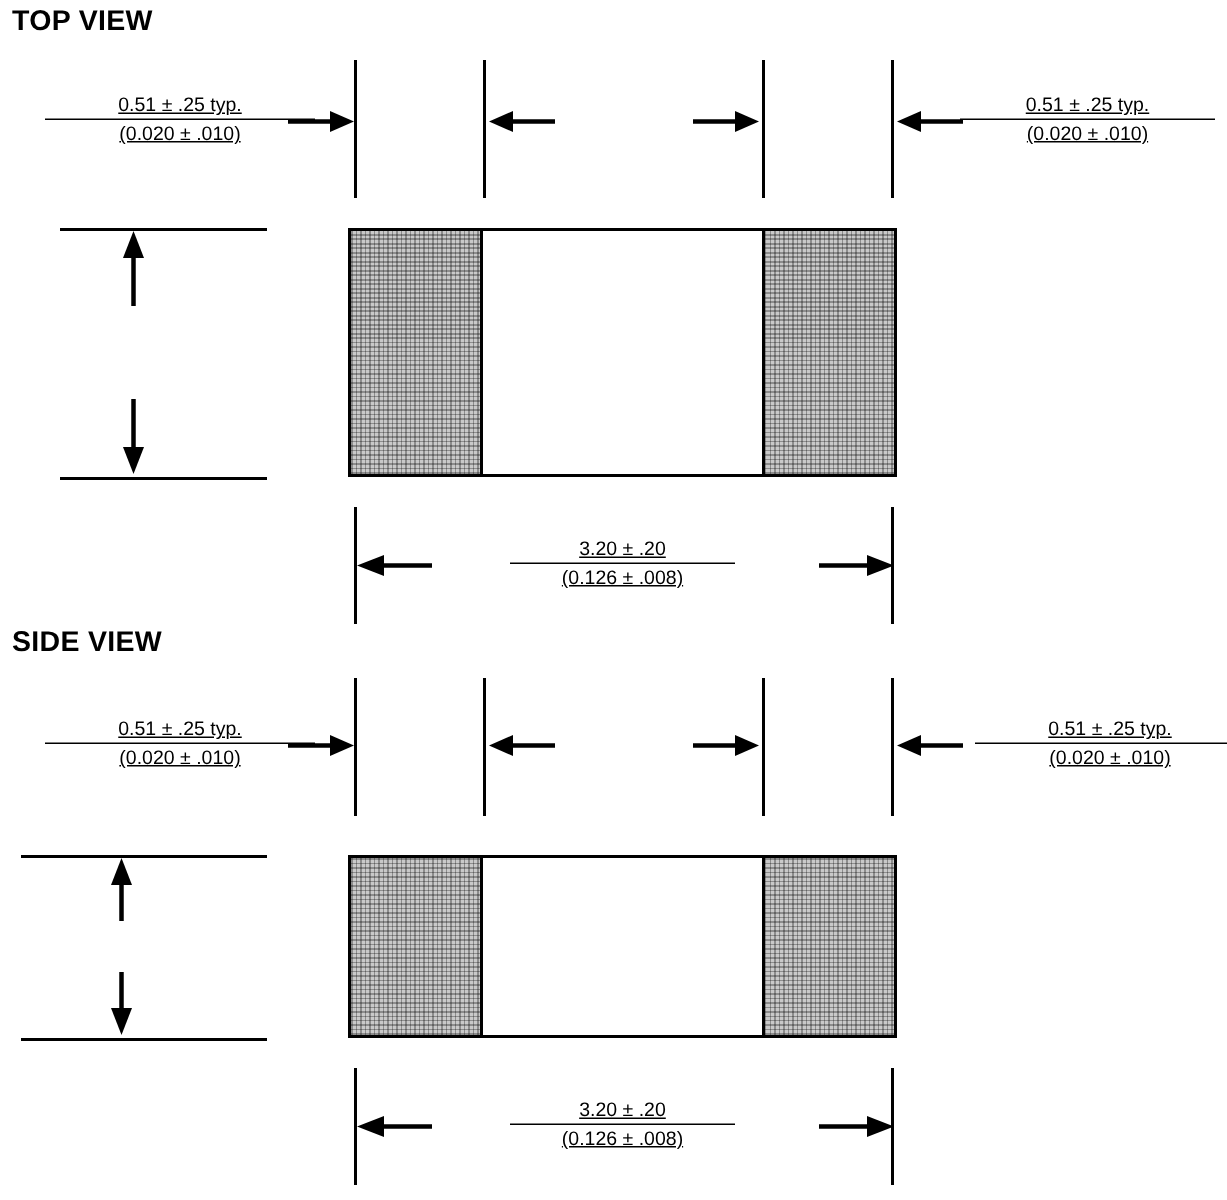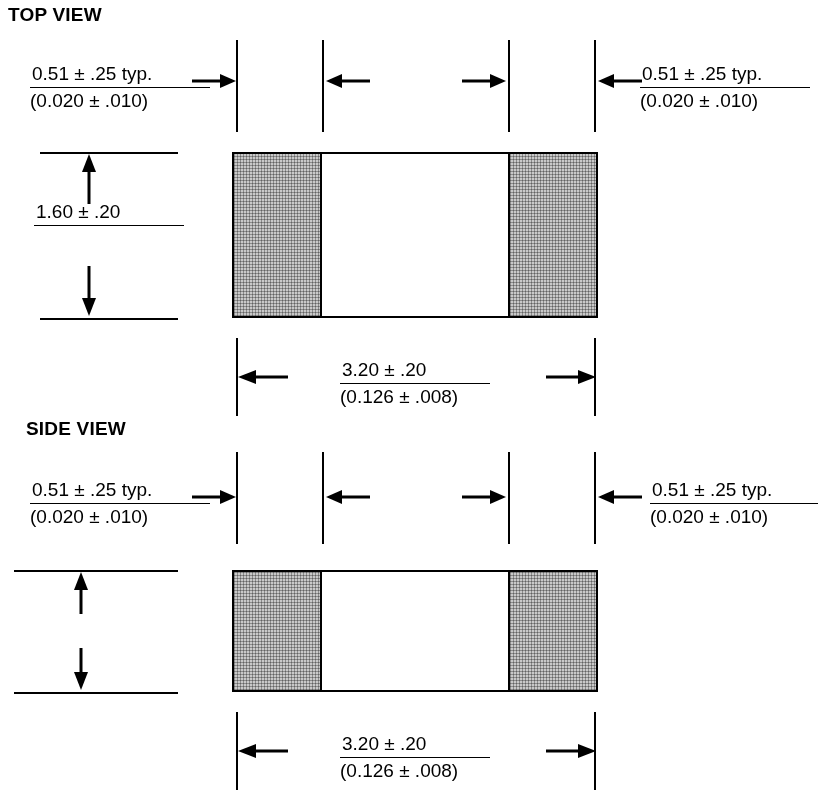--- a/index.html
+++ b/index.html
@@ -24,24 +24,25 @@
 
   .view-title {
     font-size: 19px;
     font-weight: bold;
     letter-spacing: 0.2px;
     white-space: nowrap;
   }
 
   
   .dimblock {
-    text-align: left;
-    font-size: 19px;
+    text-align: center;
+    font-size: 13px;
     line-height: 1.25;
     white-space: nowrap;
+    text-decoration: underline;
   }
   .dimblock .num {
     display: block;
     padding: 0 2px 1px 2px;
     border-bottom: 1.6px solid #000;
     white-space: nowrap;
   }
   .dimblock .den {
     display: block;
     padding-top: 1px;
@@ -125,21 +126,20 @@
   <svg class="abs arrow" style="left:80px; top:154px;" width="18" height="50" viewBox="0 0 18 50">
     <line x1="9" y1="50" x2="9" y2="14" stroke="#000" stroke-width="3"></line>
     <polygon points="9,0 2,18 16,18" fill="#000"></polygon>
   </svg>
   <svg class="abs arrow" style="left:80px; top:266px;" width="18" height="50" viewBox="0 0 18 50">
     <line x1="9" y1="0" x2="9" y2="36" stroke="#000" stroke-width="3"></line>
     <polygon points="9,50 2,32 16,32" fill="#000"></polygon>
   </svg>
 
   <div class="abs dimblock" style="left:34px; top:200px; width:150px;">
-    <span class="num">1.60 ± .20</span>
   </div>
 
   <div class="abs pkg" style="left:232px; top:152px; width:366px; height:166px;">
     <div class="abs pkg-term left" style="left:0; top:0; width:88px; height:100%;"></div>
     <div class="abs pkg-term right" style="right:0; top:0; width:88px; height:100%;"></div>
   </div>
 
   <div class="abs vline" style="left:236px; top:338px; height:78px;"></div>
   <div class="abs vline" style="left:594px; top:338px; height:78px;"></div>
 
@@ -150,21 +150,21 @@
   <svg class="abs arrow" style="left:546px; top:368px;" width="50" height="18" viewBox="0 0 50 18">
     <line x1="0" y1="9" x2="36" y2="9" stroke="#000" stroke-width="3"></line>
     <polygon points="50,9 32,2 32,16" fill="#000"></polygon>
   </svg>
 
   <div class="abs dimblock" style="left:340px; top:358px; width:150px;">
     <span class="num">3.20 ± .20</span>
     <span class="den">(0.126 ± .008)</span>
   </div>
 
-  <div class="abs view-title" style="left:8px; top:418px;margin-left:18px;">SIDE VIEW</div>
+  <div class="abs view-title" style="left:8px; top:418px;">SIDE VIEW</div>
 
   <div class="abs vline" style="left:236px; top:452px; height:92px;"></div>
   <div class="abs vline" style="left:322px; top:452px; height:92px;"></div>
   <div class="abs vline" style="left:508px; top:452px; height:92px;"></div>
   <div class="abs vline" style="left:594px; top:452px; height:92px;"></div>
 
   <div class="abs dimblock" style="left:30px; top:478px; width:180px;">
     <span class="num">0.51 ± .25  typ.</span>
     <span class="den">(0.020 ± .010)</span>
   </div>

